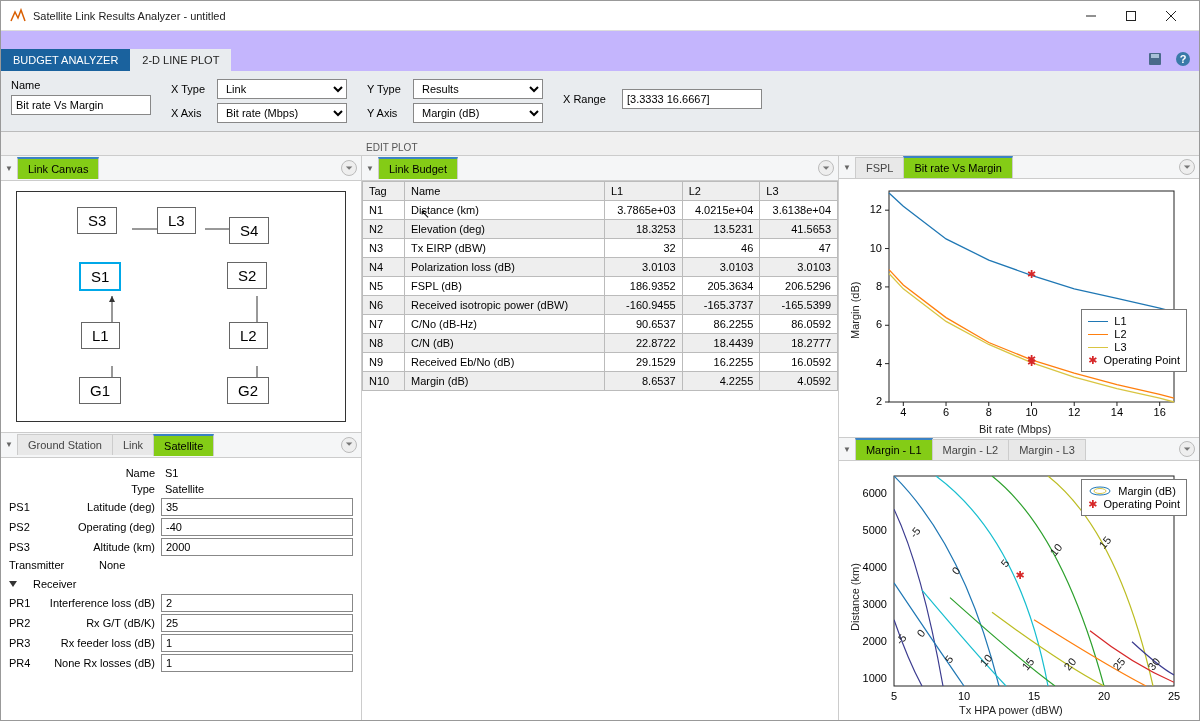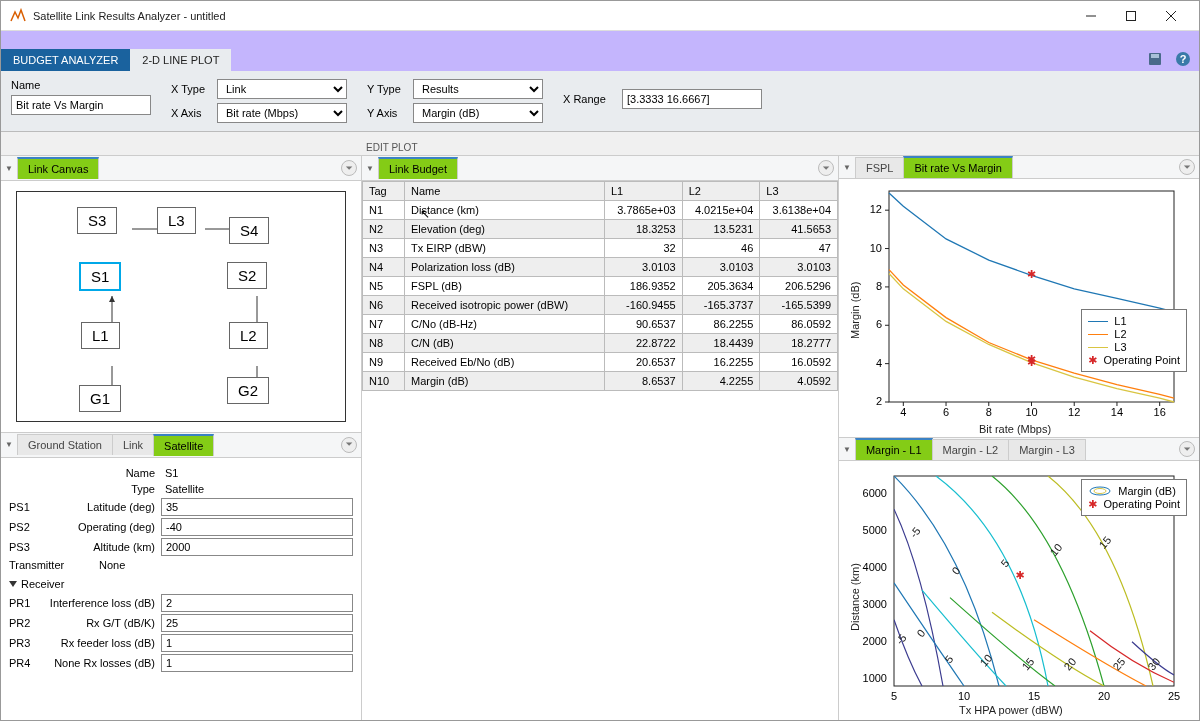--- a/index.html
+++ b/index.html
@@ -38,21 +38,21 @@
 .lnode{position:absolute;border:1px solid #666;background:#fff;padding:4px 10px;font-size:15px;text-align:left}
 .lnode.sel{border:2px solid #00a8e8}
 .canvas svg{position:absolute;left:15px;top:10px;right:15px;bottom:10px}
 .props-head{height:26px;border-top:1px solid #ccc;border-bottom:1px solid #ccc;background:#f5f6f7;display:flex;align-items:center;padding:0 4px}
 .props-body{flex:1;overflow:auto;background:#fff;padding:6px 8px}
 .prow{display:flex;align-items:center;gap:6px;margin:2px 0}
 .pid{width:30px;font-size:11px}
 .plab{width:110px;text-align:right}
 .pval{flex:1;height:18px;border:1px solid #888;padding:1px 4px;background:#fff}
 .pstatic{flex:1;padding:1px 4px}
-.rcv{display:flex;align-items:center;gap:4px;margin-top:6px;margin-bottom:4px}
+.rcv{display:flex;align-items:center;gap:16px;margin-top:6px;margin-bottom:4px}
 .tri{display:inline-block;width:0;height:0;border-left:4px solid transparent;border-right:4px solid transparent;border-top:6px solid #333}
 table.lbud{width:100%;border-collapse:collapse;font-size:11px}
 table.lbud th,table.lbud td{border:1px solid #bbb;padding:3px 6px;text-align:left;background:#fff}
 table.lbud th{background:#eee;font-weight:normal}
 table.lbud tr:nth-child(even) td{background:#eee}
 table.lbud td.num{text-align:right}
 .colL{width:200px}
 .chartbox{position:relative;background:#fff;width:100%}
 .chartbox svg{display:block}
 .legend{position:absolute;border:1px solid #777;background:#fff;padding:4px 6px;font-size:10px}
@@ -169,21 +169,21 @@
           <line x1="225" y1="94" x2="225" y2="124" stroke="#333"></line>
           <line x1="225" y1="164" x2="225" y2="190" stroke="#333" marker-end="url(#ah)"></line>
         </svg>
         <div class="lnode" style="left:60px;top:15px">S3</div>
         <div class="lnode" style="left:140px;top:15px">L3</div>
         <div class="lnode" style="left:212px;top:25px">S4</div>
         <div class="lnode sel" style="left:62px;top:70px">S1</div>
         <div class="lnode" style="left:210px;top:70px">S2</div>
         <div class="lnode" style="left:64px;top:130px">L1</div>
         <div class="lnode" style="left:212px;top:130px">L2</div>
-        <div class="lnode" style="left:62px;top:193px">G1</div>
+        <div class="lnode" style="left:62px;top:185px">G1</div>
         <div class="lnode" style="left:210px;top:185px">G2</div>
       </div>
     </div>
 
     <div class="props-head">
       <span style="margin-right:4px;font-size:8px;color:#666">▼</span>
       <div class="panel-tab inactive">Ground Station</div>
       <div class="panel-tab inactive">Link</div>
       <div class="panel-tab active">Satellite</div>
       <div class="dropbtn">⏷</div>
@@ -315,21 +315,21 @@
             <tr>
               <td>N8</td>
               <td>C/N (dB)</td>
               <td class="num">22.8722</td>
               <td class="num">18.4439</td>
               <td class="num">18.2777</td>
             </tr>
             <tr>
               <td>N9</td>
               <td>Received Eb/No (dB)</td>
-              <td class="num">20.6537</td>
+              <td class="num">29.1529</td>
               <td class="num">16.2255</td>
               <td class="num">16.0592</td>
             </tr>
             <tr>
               <td>N10</td>
               <td>Margin (dB)</td>
               <td class="num">8.6537</td>
               <td class="num">4.2255</td>
               <td class="num">4.0592</td>
             </tr>

